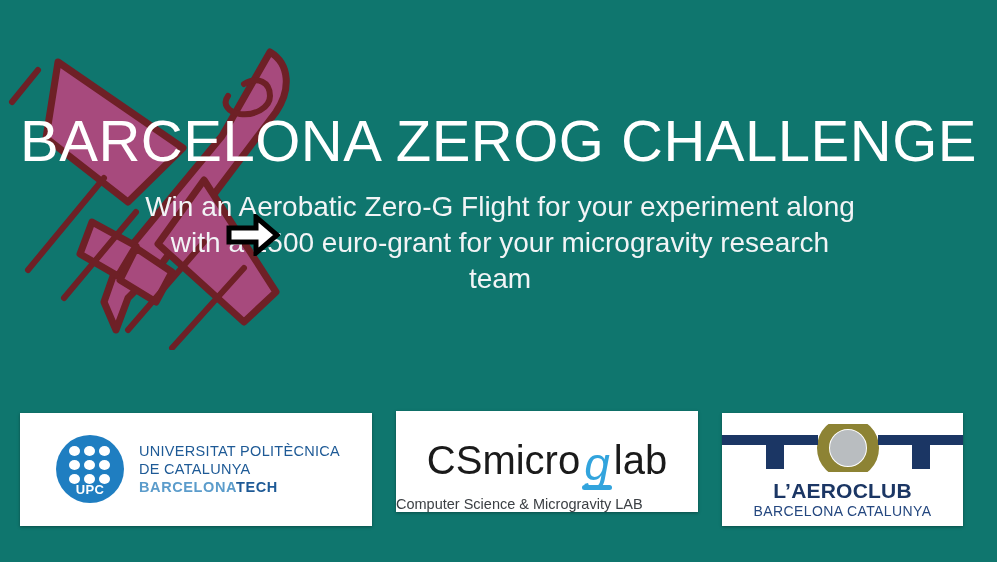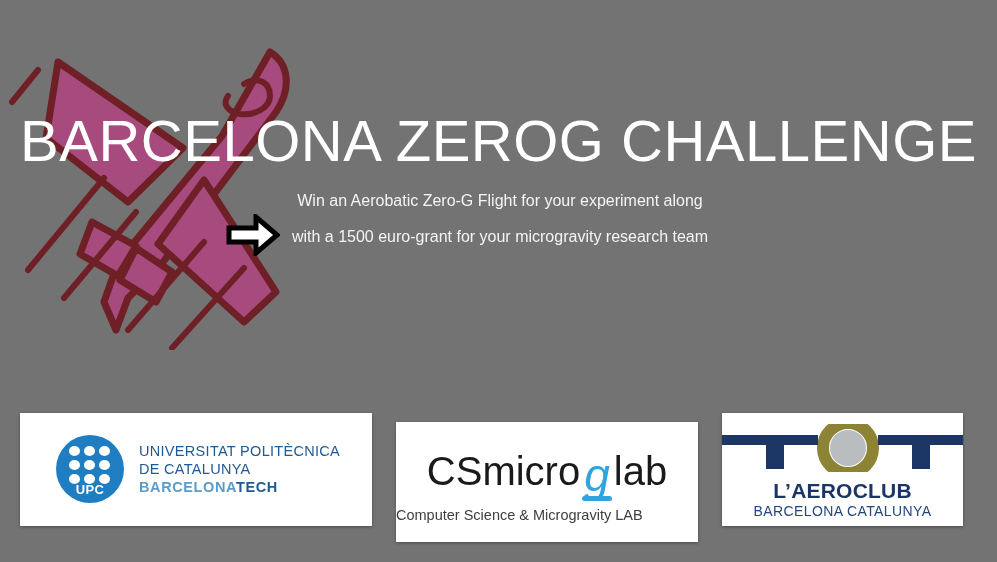--- a/index.html
+++ b/index.html
@@ -11,21 +11,21 @@
     width: 997px;
     height: 562px;
     overflow: hidden;
     font-family: "Liberation Sans", sans-serif;
   }
 
   #slide {
     position: relative;
     width: 997px;
     height: 562px;
-    background: #737373;
+    background: #0f766e;
     overflow: hidden;
   }
 
   
   #plane-art {
     position: absolute;
     left: 8px;
     top: 30px;
     width: 320px;
     height: 320px;
@@ -43,25 +43,25 @@
     font-size: 58px;
     line-height: 72px;
     font-weight: 300;
     letter-spacing: 0.5px;
     white-space: nowrap;
   }
 
   #subtitle {
     position: absolute;
     left: 140px;
-    top: 183px;
+    top: 189px;
     width: 720px;
     text-align: center;
     color: #f2f4f6;
-    font-size: 16px;
+    font-size: 28px;
     line-height: 36px;
     font-weight: 400;
   }
   #subtitle .sub-line { display: block; }
 
   
   #cursor-arrow {
     position: absolute;
     left: 226px;
     top: 214px;
@@ -144,23 +144,23 @@
     font-weight: normal;
     letter-spacing: 0.3px;
   }
   .upc-l3 { font-size: 14.5px; letter-spacing: 0.6px; }
   .upc-l3 .bcn { color: #5b9ccb; font-weight: bold; }
   .upc-l3 .tech { color: #1e5a96; font-weight: bold; }
 
   
   #card-csmicro {
     left: 396px;
-    top: 12px;
+    top: 1px;
     width: 302px;
-    height: 120px;
+    height: 101px;
   }
   #cs-wordmark {
     position: absolute;
     left: 0;
     right: 0;
     top: 26px;
     text-align: center;
     color: #1a1a1a;
     font-size: 40px;
     font-weight: 300;

